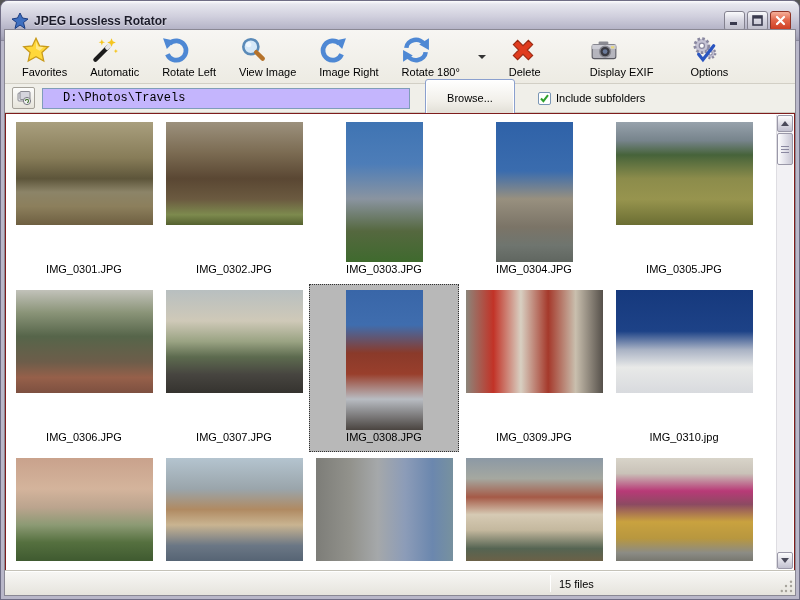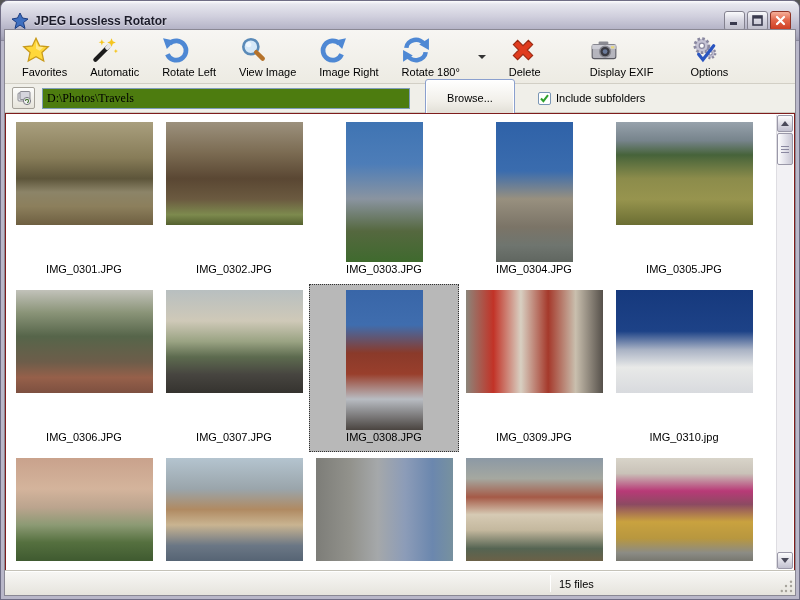--- a/index.html
+++ b/index.html
@@ -61,22 +61,22 @@
   
   .pathbar {
     height:29px; flex:0 0 auto; display:flex; align-items:center;
     background:#f0efe9; border-bottom:1px solid #cfccc2; padding:0 7px; gap:7px;
   }
   .folder-btn {
     width:23px; height:22px; border:1px solid #a5a29a; border-radius:2px;
     background:linear-gradient(180deg,#fdfdfc,#e6e4db); display:flex; align-items:center; justify-content:center; cursor:pointer;
   }
   .path-input {
-    width:368px; height:21px; border:1px solid #7f9db9; background:#4d7c0f;
-    font-family:Liberation Serif, serif; font-size:12px; padding:0 4px; color:#000;
+    width:368px; height:21px; border:1px solid #7f9db9; background:#c4b5fd;
+    font-family:Liberation Mono, monospace; font-size:12px; padding:0 20px; color:#000;
   }
   .browse-btn {
     width:90px; height:38px; margin-left:8px;
     border:1px solid #8ba0ce; border-radius:3px;
     background:linear-gradient(180deg,#ffffff,#f1efe9 60%,#dedbd2);
     font-family:"Liberation Sans", sans-serif; font-size:11px; color:#000; cursor:pointer;
     box-shadow:inset 0 0 0 1px #fff;
   }
   .subfolders { display:flex; align-items:center; gap:5px; margin-left:16px; cursor:pointer; }
   .checkbox {

